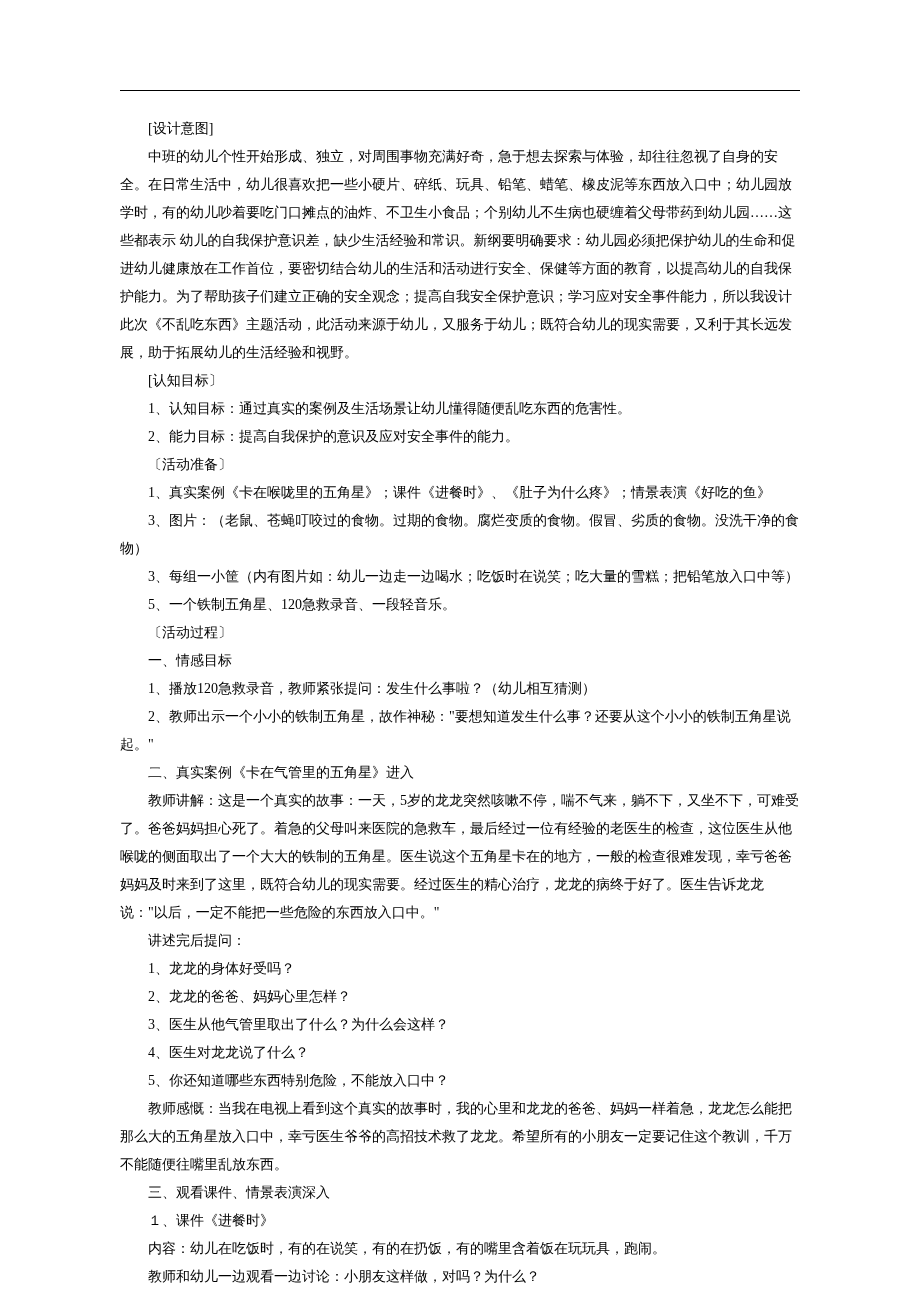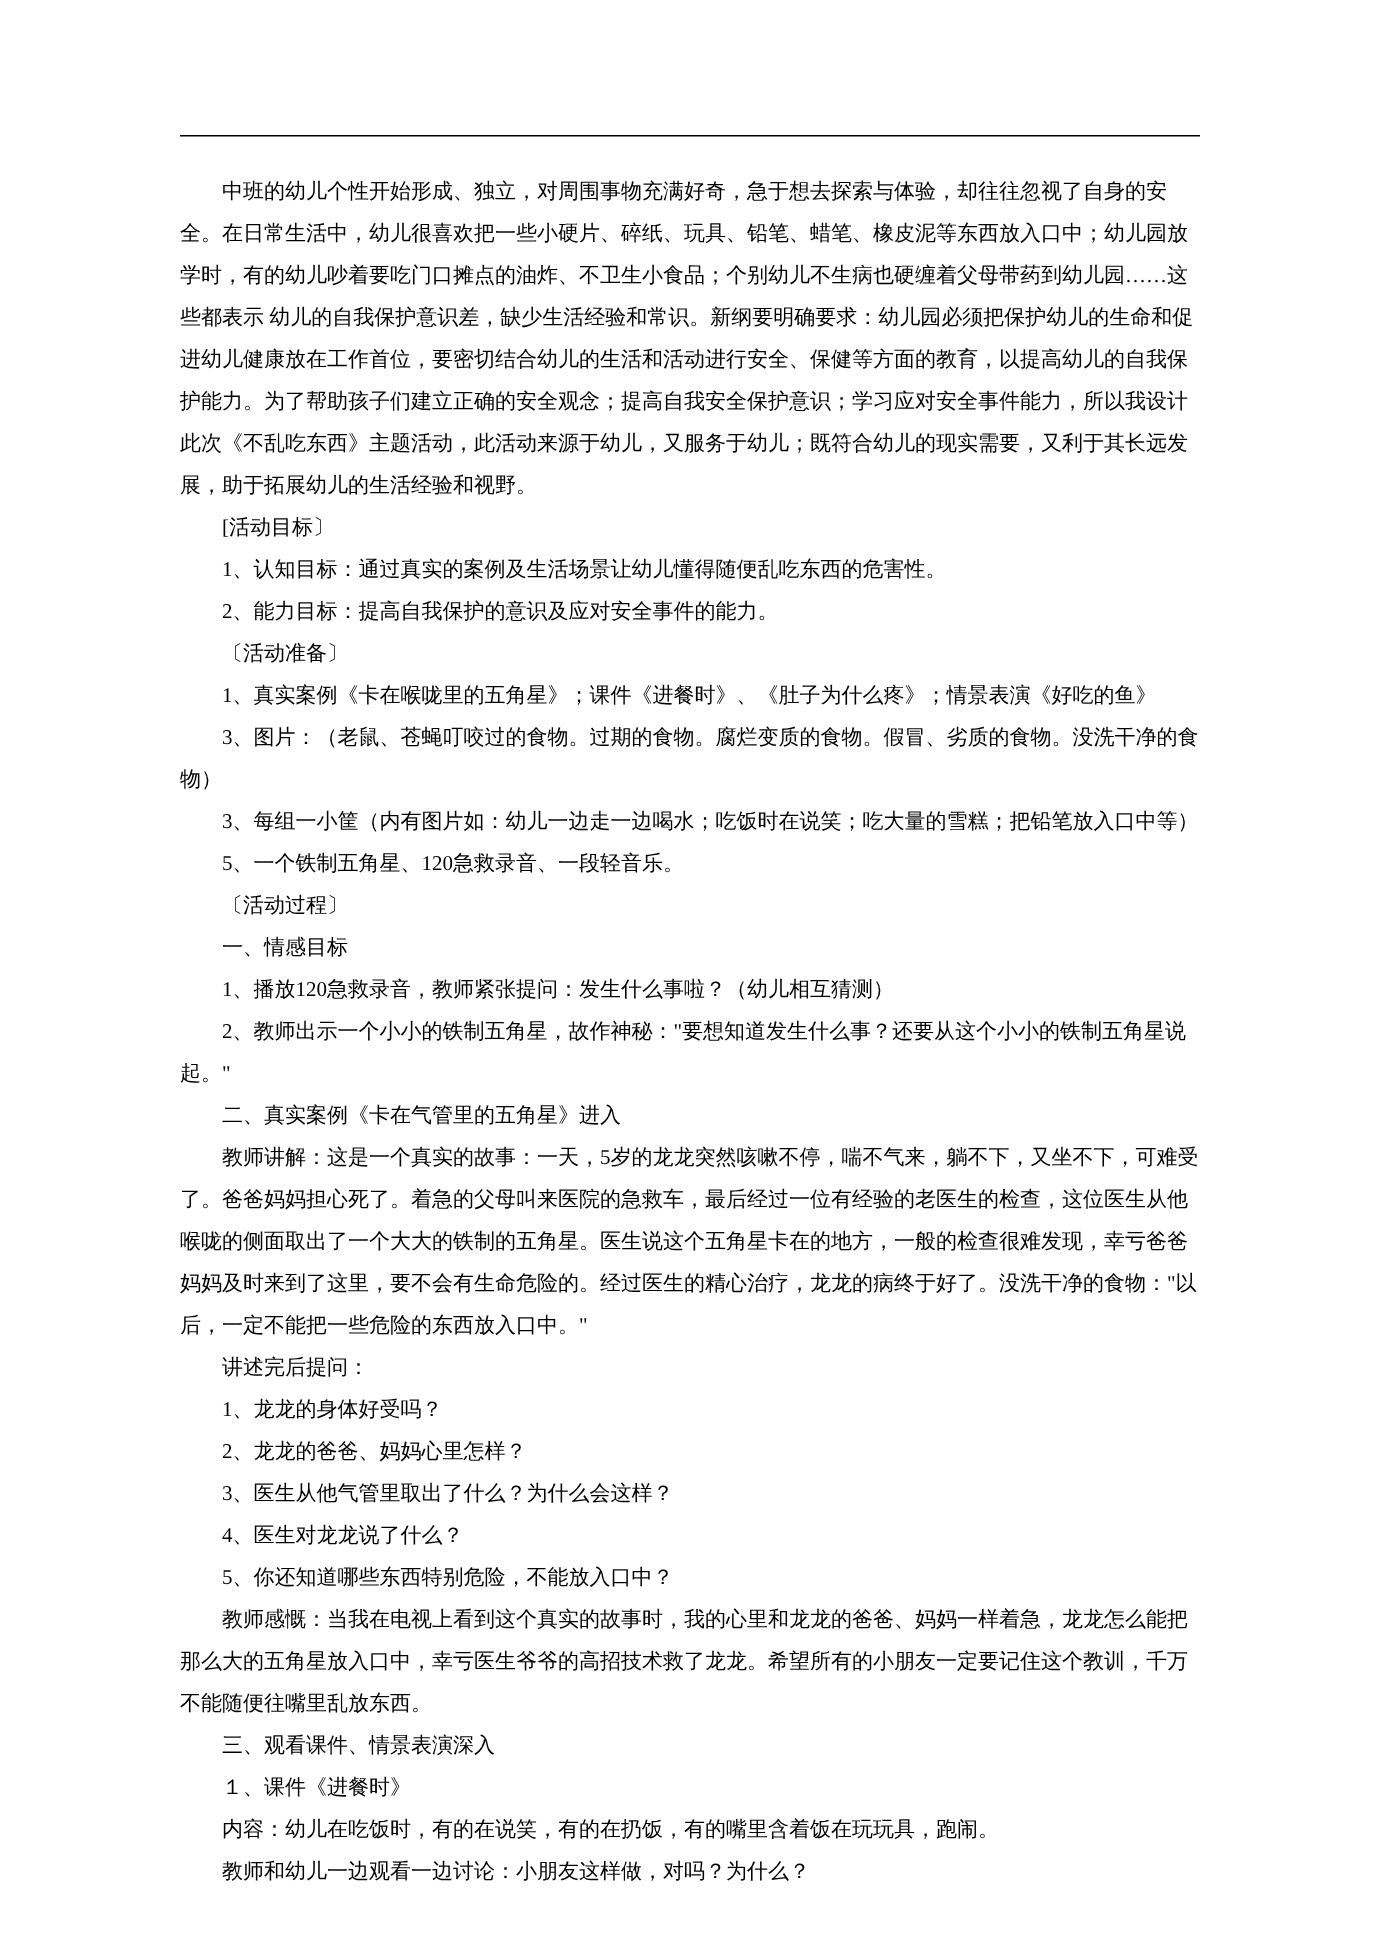--- a/index.html
+++ b/index.html
@@ -24,35 +24,36 @@
 .indent {
   text-indent: 2em;
   margin: 0;
 }
 </style>
 </head>
 <body>
 
 <div class="page">
   <hr class="rule">
+  <p class="indent">[设计意图]</p>
   <p class="indent">中班的幼儿个性开始形成、独立，对周围事物充满好奇，急于想去探索与体验，却往往忽视了自身的安全。在日常生活中，幼儿很喜欢把一些小硬片、碎纸、玩具、铅笔、蜡笔、橡皮泥等东西放入口中；幼儿园放学时，有的幼儿吵着要吃门口摊点的油炸、不卫生小食品；个别幼儿不生病也硬缠着父母带药到幼儿园……这些都表示 幼儿的自我保护意识差，缺少生活经验和常识。新纲要明确要求：幼儿园必须把保护幼儿的生命和促进幼儿健康放在工作首位，要密切结合幼儿的生活和活动进行安全、保健等方面的教育，以提高幼儿的自我保护能力。为了帮助孩子们建立正确的安全观念；提高自我安全保护意识；学习应对安全事件能力，所以我设计此次《不乱吃东西》主题活动，此活动来源于幼儿，又服务于幼儿；既符合幼儿的现实需要，又利于其长远发展，助于拓展幼儿的生活经验和视野。</p>
-  <p class="indent">[活动目标〕</p>
+  <p class="indent">[认知目标〕</p>
   <p class="indent">1、认知目标：通过真实的案例及生活场景让幼儿懂得随便乱吃东西的危害性。</p>
   <p class="indent">2、能力目标：提高自我保护的意识及应对安全事件的能力。</p>
   <p class="indent">〔活动准备〕</p>
   <p class="indent">1、真实案例《卡在喉咙里的五角星》；课件《进餐时》、《肚子为什么疼》；情景表演《好吃的鱼》</p>
   <p class="indent">3、图片：（老鼠、苍蝇叮咬过的食物。过期的食物。腐烂变质的食物。假冒、劣质的食物。没洗干净的食物）</p>
   <p class="indent">3、每组一小筐（内有图片如：幼儿一边走一边喝水；吃饭时在说笑；吃大量的雪糕；把铅笔放入口中等）</p>
   <p class="indent">5、一个铁制五角星、120急救录音、一段轻音乐。</p>
   <p class="indent">〔活动过程〕</p>
   <p class="indent">一、情感目标</p>
   <p class="indent">1、播放120急救录音，教师紧张提问：发生什么事啦？（幼儿相互猜测）</p>
   <p class="indent">2、教师出示一个小小的铁制五角星，故作神秘："要想知道发生什么事？还要从这个小小的铁制五角星说起。"</p>
   <p class="indent">二、真实案例《卡在气管里的五角星》进入</p>
-  <p class="indent">教师讲解：这是一个真实的故事：一天，5岁的龙龙突然咳嗽不停，喘不气来，躺不下，又坐不下，可难受了。爸爸妈妈担心死了。着急的父母叫来医院的急救车，最后经过一位有经验的老医生的检查，这位医生从他喉咙的侧面取出了一个大大的铁制的五角星。医生说这个五角星卡在的地方，一般的检查很难发现，幸亏爸爸妈妈及时来到了这里，要不会有生命危险的。经过医生的精心治疗，龙龙的病终于好了。没洗干净的食物："以后，一定不能把一些危险的东西放入口中。"</p>
+  <p class="indent">教师讲解：这是一个真实的故事：一天，5岁的龙龙突然咳嗽不停，喘不气来，躺不下，又坐不下，可难受了。爸爸妈妈担心死了。着急的父母叫来医院的急救车，最后经过一位有经验的老医生的检查，这位医生从他喉咙的侧面取出了一个大大的铁制的五角星。医生说这个五角星卡在的地方，一般的检查很难发现，幸亏爸爸妈妈及时来到了这里，既符合幼儿的现实需要。经过医生的精心治疗，龙龙的病终于好了。医生告诉龙龙说："以后，一定不能把一些危险的东西放入口中。"</p>
   <p class="indent">讲述完后提问：</p>
   <p class="indent">1、龙龙的身体好受吗？</p>
   <p class="indent">2、龙龙的爸爸、妈妈心里怎样？</p>
   <p class="indent">3、医生从他气管里取出了什么？为什么会这样？</p>
   <p class="indent">4、医生对龙龙说了什么？</p>
   <p class="indent">5、你还知道哪些东西特别危险，不能放入口中？</p>
   <p class="indent">教师感慨：当我在电视上看到这个真实的故事时，我的心里和龙龙的爸爸、妈妈一样着急，龙龙怎么能把那么大的五角星放入口中，幸亏医生爷爷的高招技术救了龙龙。希望所有的小朋友一定要记住这个教训，千万不能随便往嘴里乱放东西。</p>
   <p class="indent">三、观看课件、情景表演深入</p>
   <p class="indent">１、课件《进餐时》</p>
   <p class="indent">内容：幼儿在吃饭时，有的在说笑，有的在扔饭，有的嘴里含着饭在玩玩具，跑闹。</p>

